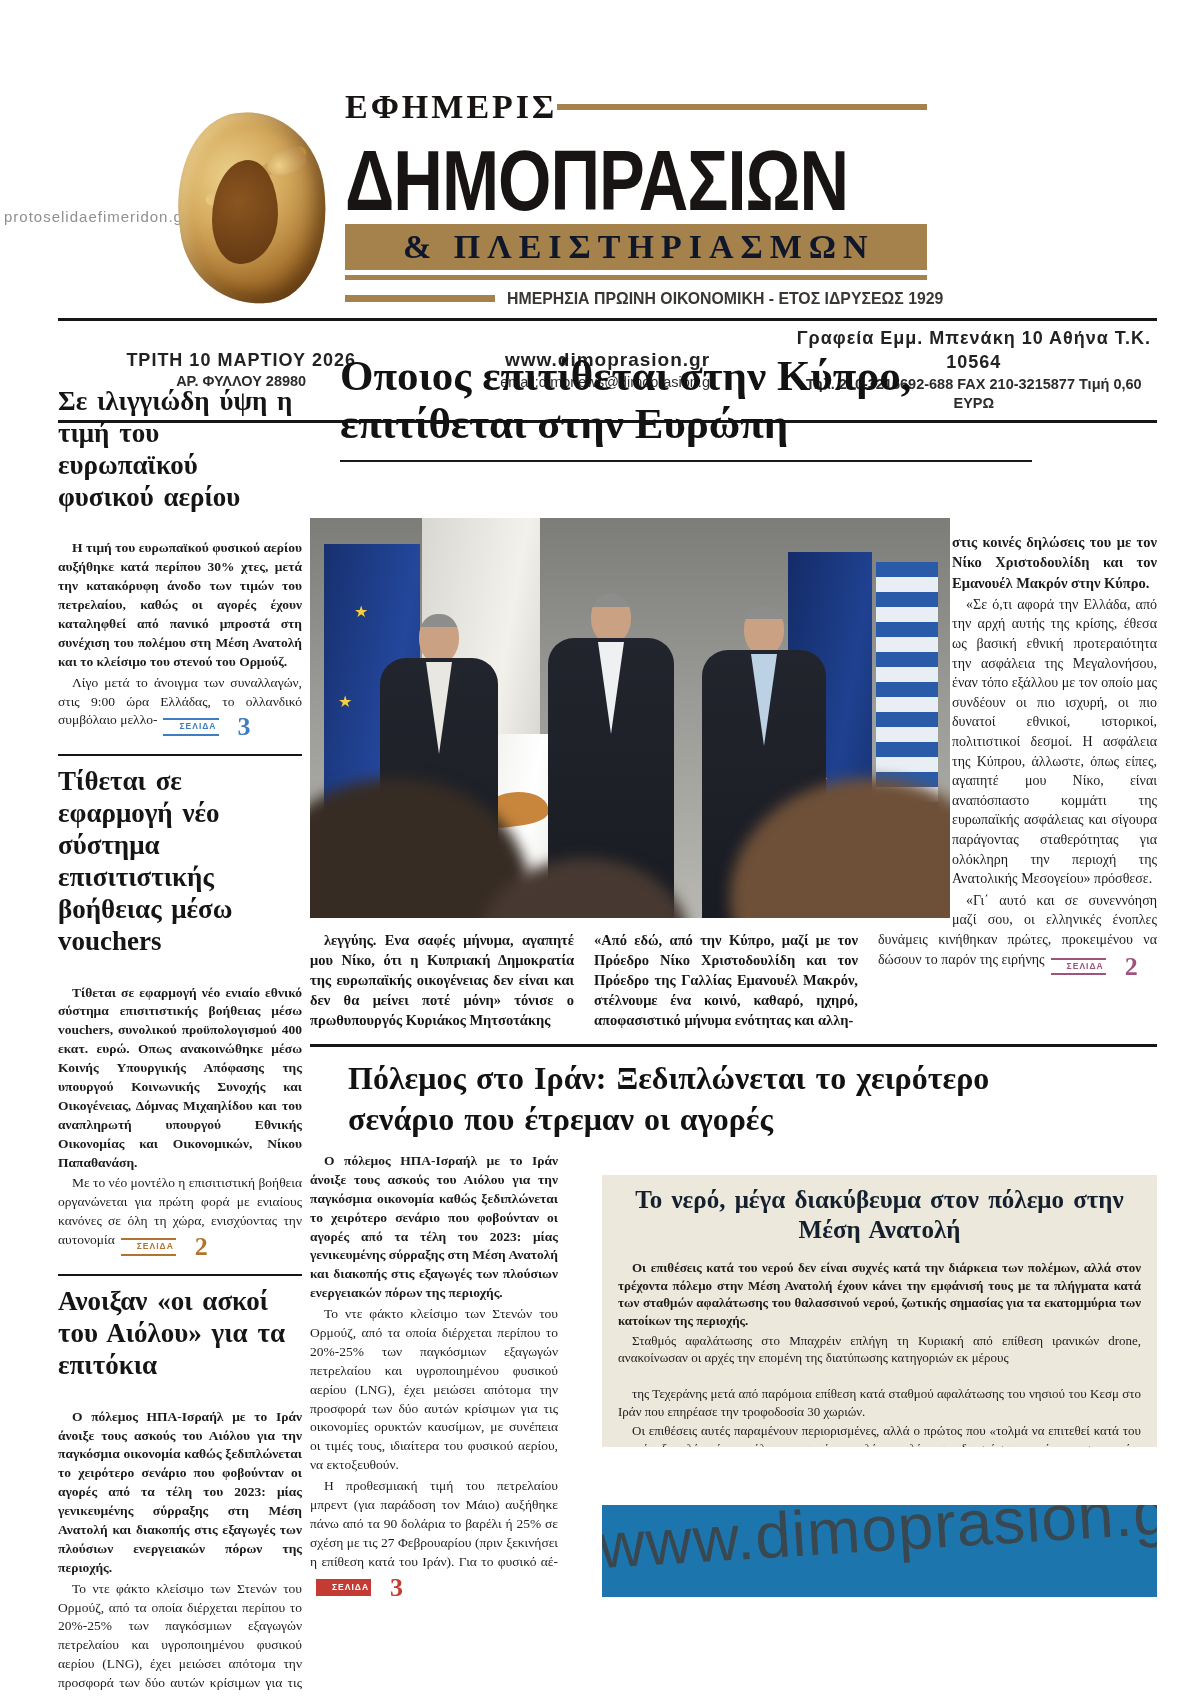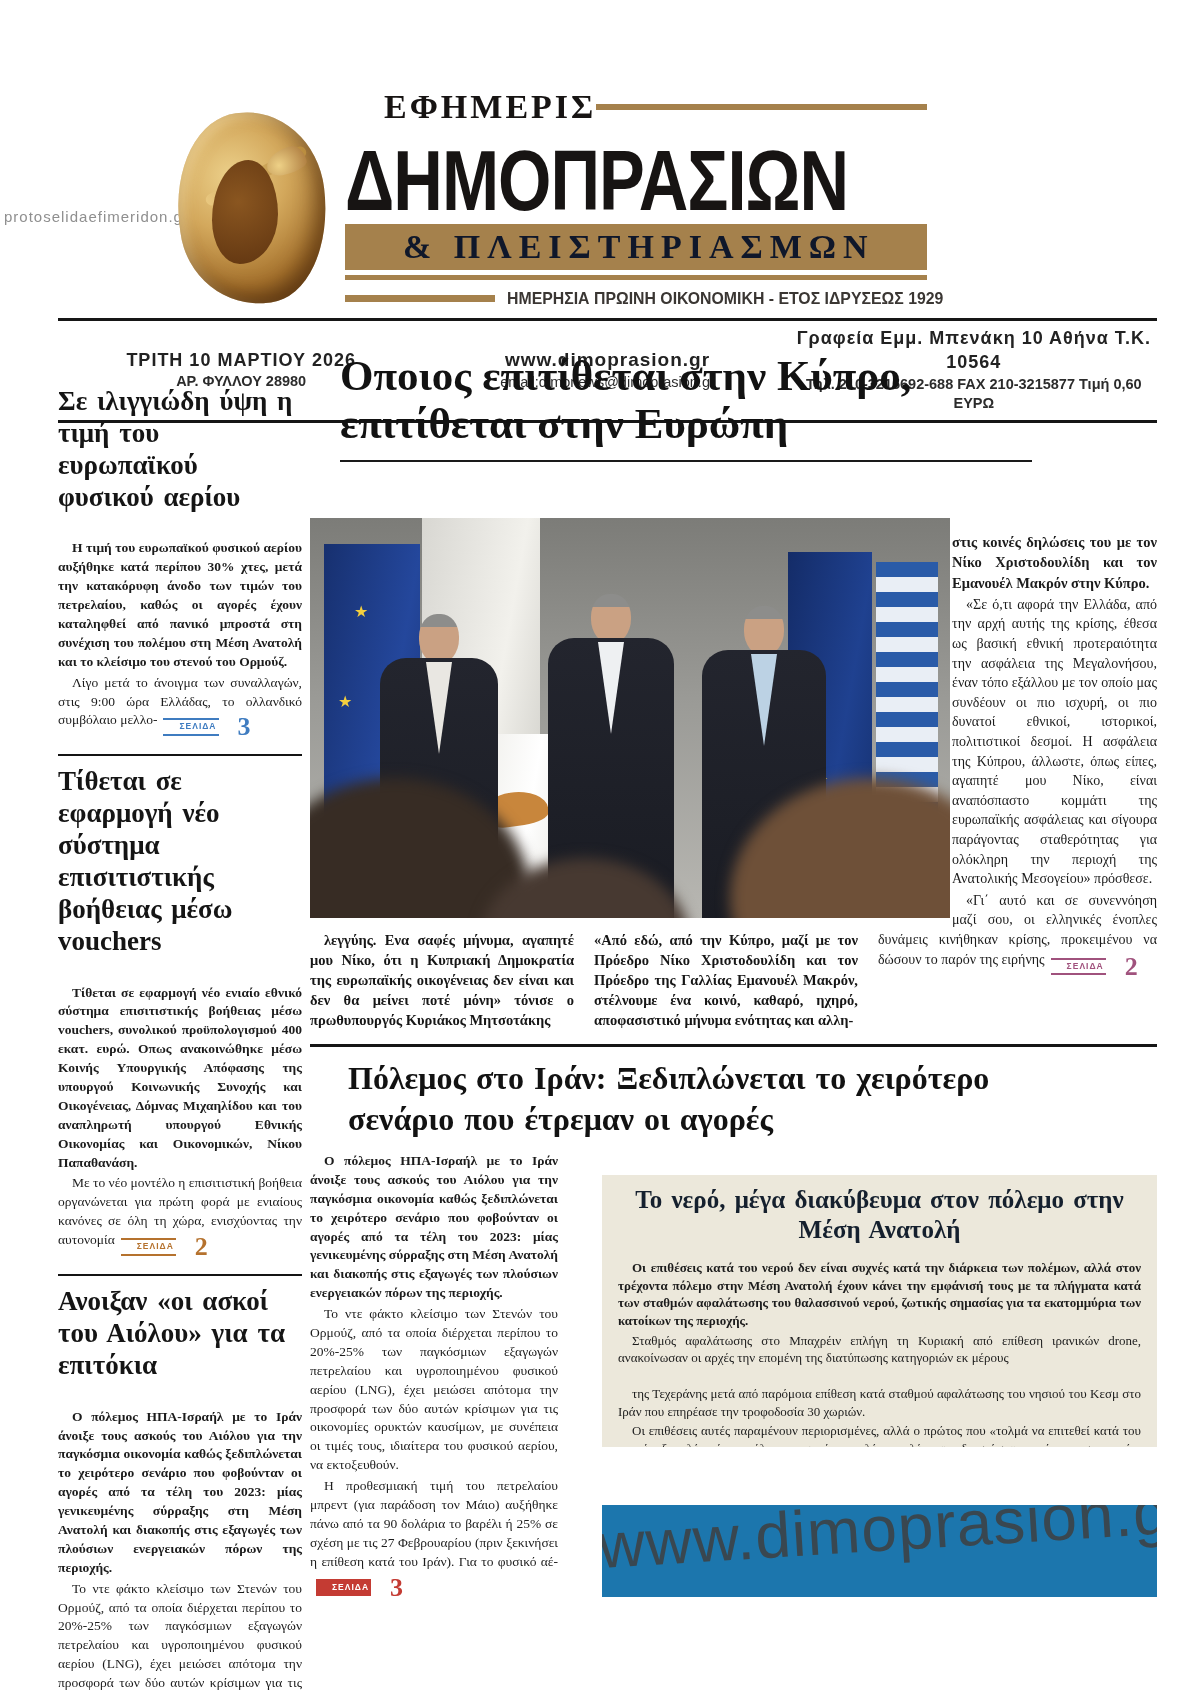--- a/index.html
+++ b/index.html
@@ -30,21 +30,21 @@
     box-shadow:inset -8px -10px 20px rgba(60,30,5,.55), inset 6px 6px 12px rgba(255,235,180,.5);}
   .coin-head{position:absolute;left:34px;top:48px;width:66px;height:104px;background:radial-gradient(circle at 40% 40%,#8a5620,#5f3410);
     border-radius:55% 45% 58% 42% / 58% 52% 48% 42%;}
   .coin-band{position:absolute;left:22px;top:58px;width:112px;height:12px;background:linear-gradient(90deg,#e8c77f,#b98c3e);
     transform:rotate(-28deg);border-radius:6px;}
   .coin-wing{position:absolute;left:88px;top:36px;width:40px;height:26px;background:radial-gradient(circle at 30% 60%,#eed187,#a9763a);
     border-radius:70% 30% 60% 40%/60% 70% 30% 40%;transform:rotate(-15deg);}
 
   
   .masthead{position:absolute;left:345px;top:88px;width:582px;}
-  .mh-top{display:flex;align-items:center;margin-left:39px;}
+  .mh-top{display:flex;align-items:center;}
   .mh-efimeris{font-family:"Liberation Serif","DejaVu Serif",serif;font-weight:bold;font-size:34px;letter-spacing:3px;color:#171413;}
   .mh-line{flex:1;height:6px;background:var(--brand-brown);}
   .mh-main{font-family:"Liberation Sans","DejaVu Sans",sans-serif;font-weight:bold;font-size:70px;letter-spacing:-1px;
     color:#171413;transform:scale(.98,1.22);transform-origin:left top;white-space:nowrap;margin-top:6px;height:92px;}
   .mh-bar{height:46px;background:var(--brand-brown);display:flex;align-items:center;padding-left:58px;}
   .mh-bar span{font-family:"Liberation Serif","DejaVu Serif",serif;font-weight:bold;font-size:34px;letter-spacing:7px;color:#0f172a;}
   .mh-thinline{height:5px;background:var(--brand-brown);margin-top:5px;}
   .mh-tagrow{display:flex;align-items:center;gap:12px;margin-top:9px;}
   .mh-tagline-line{flex:0 0 150px;height:7px;background:var(--brand-brown);}
   .mh-tagline{font-family:"Liberation Sans","DejaVu Sans",sans-serif;font-weight:bold;font-size:16.5px;color:#3a3633;
@@ -254,21 +254,21 @@
 
   <div class="caption">
     <div class="cap-col">λεγγύης. Ενα σαφές μήνυμα, αγαπητέ μου Νίκο, ότι η Κυπριακή Δημοκρατία της ευρωπαϊκής οικογένειας δεν είναι και δεν θα μείνει ποτέ μόνη» τόνισε ο πρωθυπουργός Κυριάκος Μητσοτάκης</div>
     <div class="cap-col">«Από εδώ, από την Κύπρο, μαζί με τον Πρόεδρο Νίκο Χριστοδουλίδη και τον Πρόεδρο της Γαλλίας Εμανουέλ Μακρόν, στέλνουμε ένα κοινό, καθαρό, ηχηρό, αποφασιστικό μήνυμα ενότητας και αλλη-</div>
   </div>
 
   <div class="rightcol">
     <div class="photo-overlap"></div>
     <p class="body-p lead-bold">στις κοινές δηλώσεις του με τον Νίκο Χριστοδουλίδη και τον Εμανουέλ Μακρόν στην Κύπρο.</p>
     <p class="body-p">«Σε ό,τι αφορά την Ελλάδα, από την αρχή αυτής της κρίσης, έθεσα ως βασική εθνική προτεραιότητα την ασφάλεια της Μεγαλονήσου, έναν τόπο εξάλλου με τον οποίο μας συνδέουν οι πιο ισχυρή, οι πιο δυνατοί εθνικοί, ιστορικοί, πολιτιστικοί δεσμοί. Η ασφάλεια της Κύπρου, άλλωστε, όπως είπες, αγαπητέ μου Νίκο, είναι αναπόσπαστο κομμάτι της ευρωπαϊκής ασφάλειας και σίγουρα παράγοντας σταθερότητας για ολόκληρη την περιοχή της Ανατολικής Μεσογείου» πρόσθεσε.</p>
-    <p class="body-p"><span>«Γι΄ αυτό και σε συνεννόηση μαζί σου, οι ελληνικές ένοπλες δυνάμεις κινήθηκαν κρίσης, προκειμένου να δώσουν το παρόν της ειρήνης</span><span class="jump jump-purple">
+    <p class="body-p"><span>«Γι΄ αυτό και σε συνεννόηση μαζί σου, οι ελληνικές ένοπλες δυνάμεις κινήθηκαν πρώτες, προκειμένου να δώσουν το παρόν της ειρήνης</span><span class="jump jump-purple">
           <span class="lbl">ΣΕΛΙΔΑ</span>
           <span class="num">2</span>
         </span></p>
   </div>
 
   <div class="mid-divider"></div>
   <h2 class="iran-headline">Πόλεμος στο Ιράν: Ξεδιπλώνεται το χειρότερο σενάριο που έτρεμαν οι αγορές</h2>
 
   <div class="midcol2">
     <p class="body-p bold">Ο πόλεμος ΗΠΑ-Ισραήλ με το Ιράν άνοιξε τους ασκούς του Αιόλου για την παγκόσμια οικονομία καθώς ξεδιπλώνεται το χειρότερο σενάριο που φοβούνταν οι αγορές από τα τέλη του 2023: μίας γενικευμένης σύρραξης στη Μέση Ανατολή και διακοπής στις εξαγωγές των πλούσιων ενεργειακών πόρων της περιοχής.</p>

